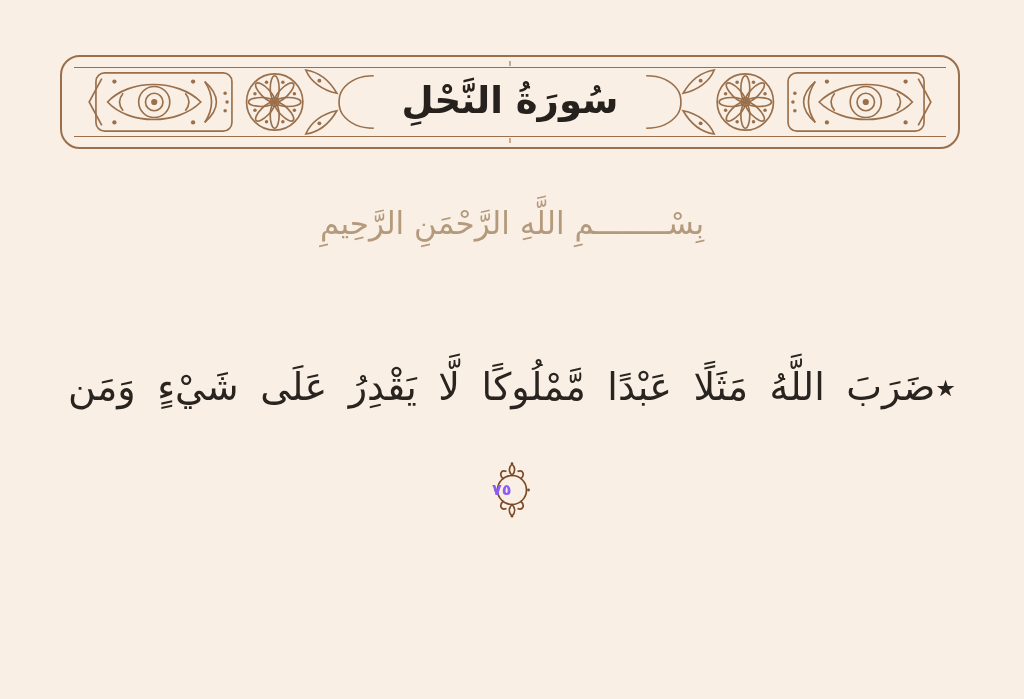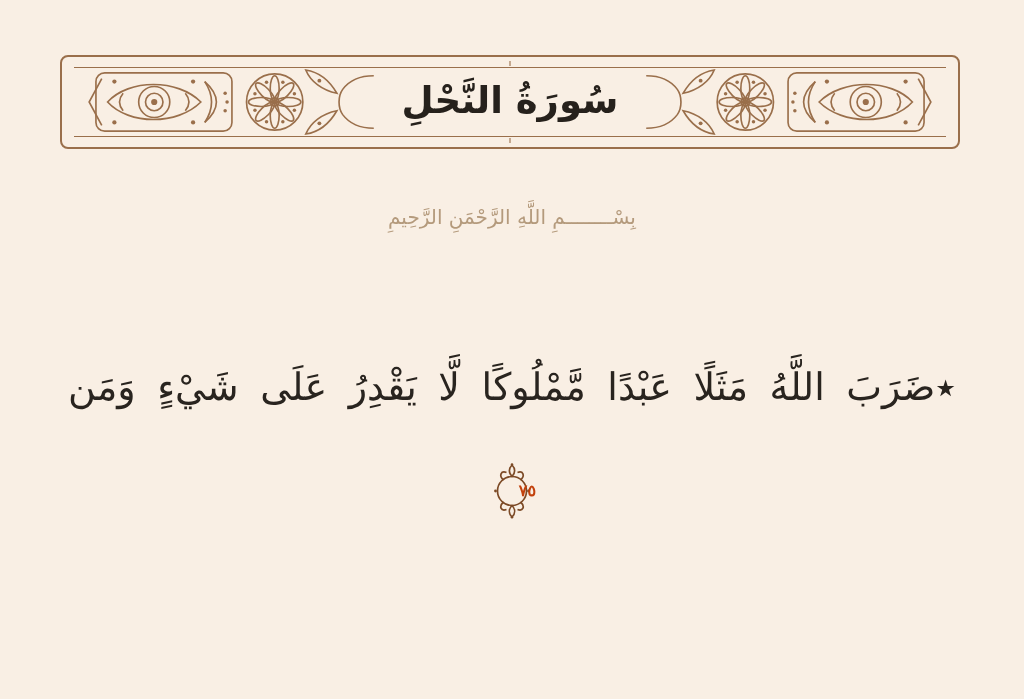--- a/index.html
+++ b/index.html
@@ -5,21 +5,21 @@
   html,body{margin:0;padding:0;}
   body{
     width:1024px;height:699px;overflow:hidden;
     background:#f9efe4;
     font-family:"DejaVu Sans", sans-serif;
     position:relative;
   }
   
   .surah-frame{
     position:absolute;left:60px;top:55px;width:900px;height:94px;
-    border:2px solid #9a6f4b;border-radius:8px;
+    border:2px solid #9a6f4b;border-radius:20px;
     box-sizing:border-box;
     padding:10px 12px;
   }
   .frame-inner{
     height:100%;
     border-top:1.5px solid #9a6f4b;
     border-bottom:1.5px solid #9a6f4b;
     box-sizing:border-box;
     display:flex;align-items:stretch;justify-content:space-between;
     position:relative;
@@ -36,29 +36,29 @@
     flex:1 1 auto;display:flex;align-items:center;justify-content:center;
   }
   .surah-title{
     font-size:37px;font-weight:bold;color:#26211c;
     line-height:1;padding-bottom:4px;
   }
   
   .bismillah{
     position:absolute;left:0;top:205px;width:1024px;
     text-align:center;
-    font-size:20px;color:#b49a7c;
+    font-size:31px;color:#b49a7c;
     direction:rtl;
   }
   
   .verse{
     position:absolute;left:0;top:338px;width:1024px;
     direction:rtl;
     color:#29241f;
-    padding:0 68px;box-sizing:border-box;font-family:Liberation Serif, serif;
+    padding:0 68px;box-sizing:border-box;
   }
   .vline{
     font-size:38px;
     line-height:99px;
     white-space:nowrap;
   }
   .vline.justified{
     text-align:justify;
     text-align-last:justify;
   }
@@ -67,23 +67,23 @@
     white-space:normal;
   }
   .medallion{
     display:inline-block;position:relative;
     width:48px;height:58px;vertical-align:middle;
     margin:0 10px;line-height:normal;
   }
   .medallion svg{display:block;}
   .vnum{
     position:absolute;left:4px;right:0;top:21px;
-    text-align:right;
+    text-align:left;
     font-size:16px;line-height:18px;font-weight:bold;
-    color:#c2410c;
+    color:#8b5cf6;
   }
 </style>
 </head>
 <body>
 
 <header class="surah-frame">
   <div class="frame-inner">
     <div class="center-tick top"></div>
     <div class="center-tick bottom"></div>
 

